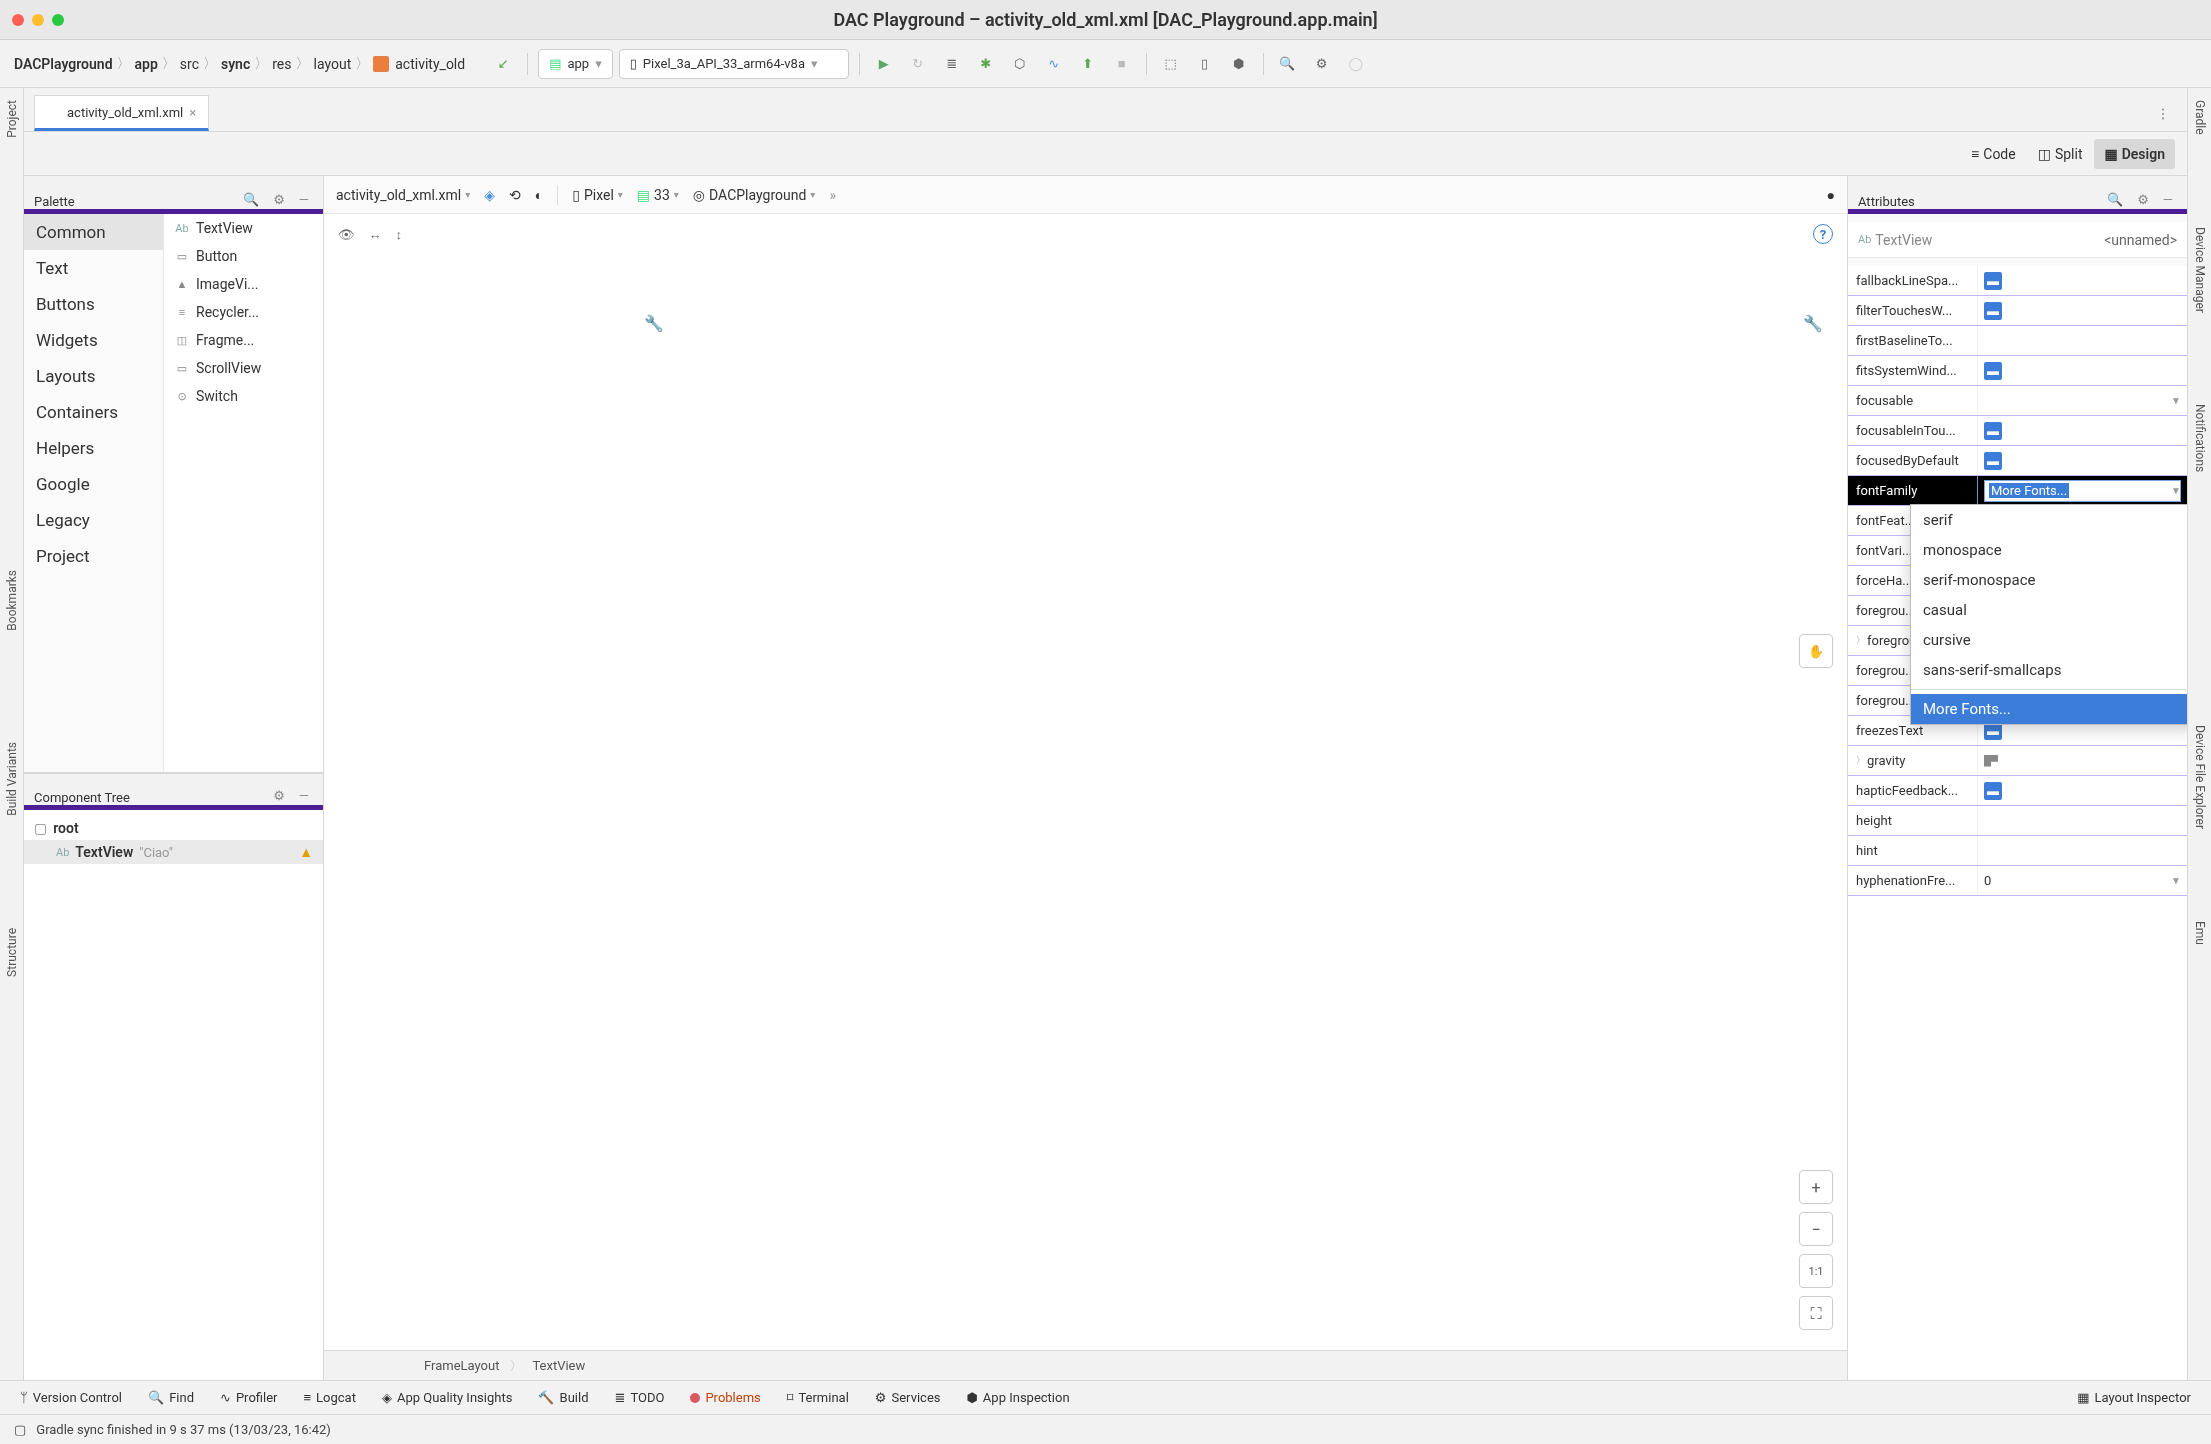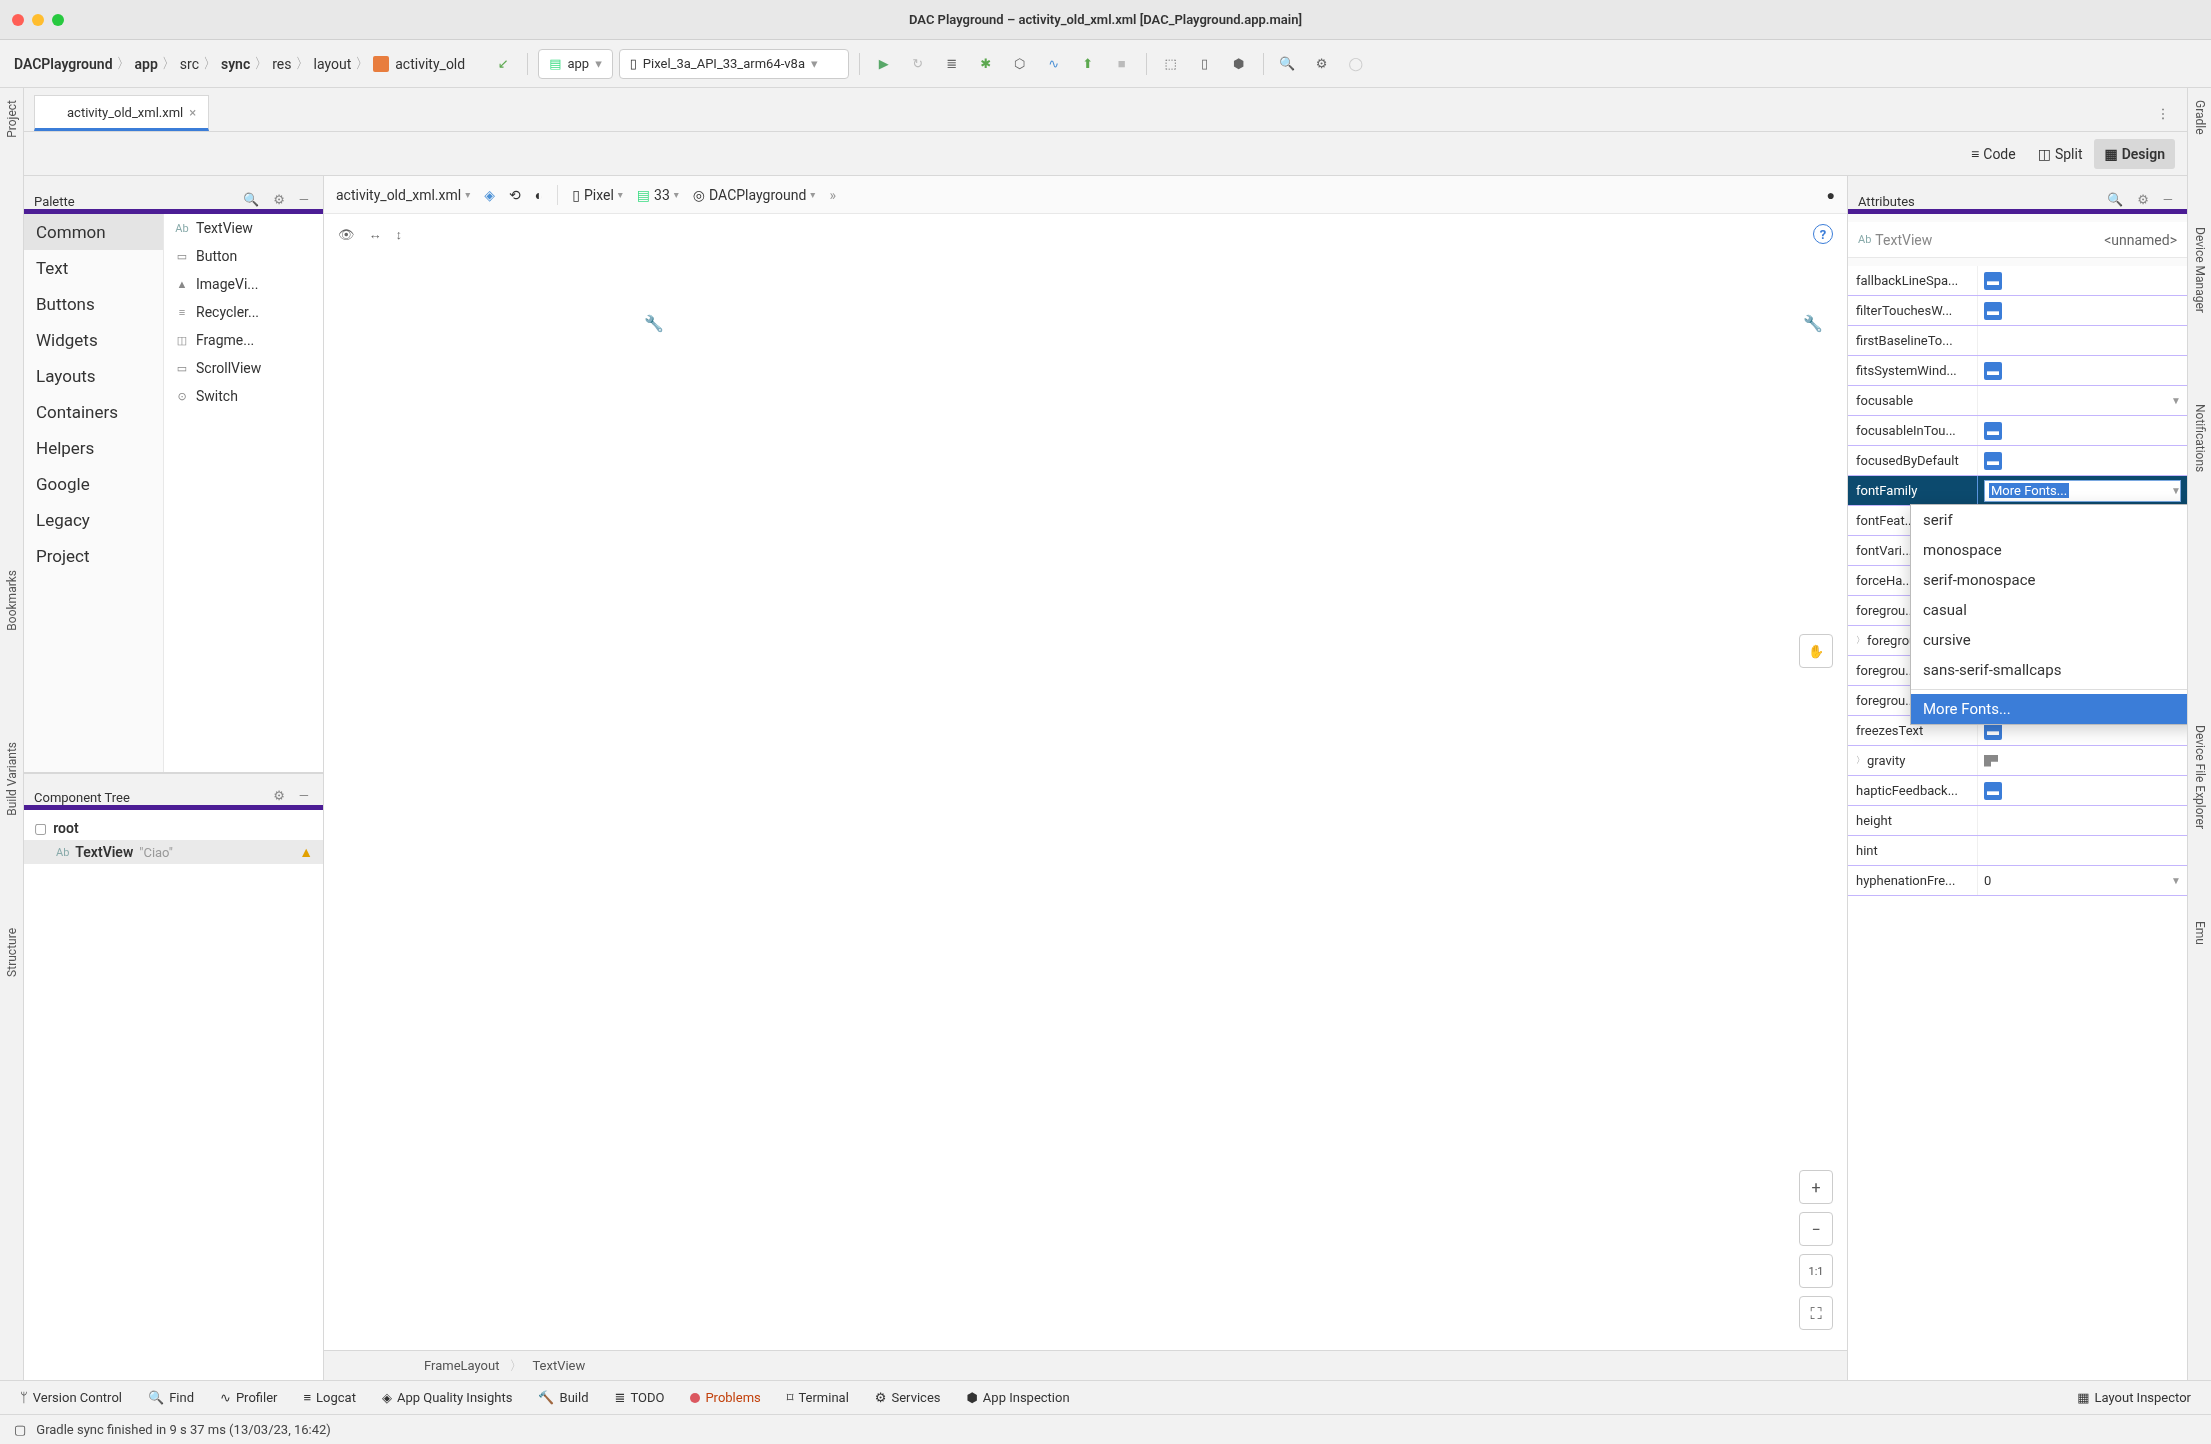--- a/index.html
+++ b/index.html
@@ -4,21 +4,21 @@
 <style>
 * { box-sizing: border-box; margin: 0; padding: 0; font-family: -apple-system, BlinkMacSystemFont, "Segoe UI", Roboto, sans-serif; }
 body { background: #f2f2f2; font-size: 13px; color: #333; overflow: hidden; }
 .window { width: 2211px; height: 1444px; display: flex; flex-direction: column; background: #f2f2f2; transform-origin: top left; }
 .titlebar { height: 40px; display: flex; align-items: center; padding: 0 12px; background: #e8e8e8; border-bottom: 1px solid #d0d0d0; position: relative; }
 .traffic { display: flex; gap: 8px; }
 .traffic span { width: 12px; height: 12px; border-radius: 50%; display: inline-block; }
 .tl-close { background: #ff5f56; }
 .tl-min { background: #ffbd2e; }
 .tl-max { background: #27c93f; }
-.window-title { position: absolute; left: 50%; transform: translateX(-50%); font-weight: 600; font-size: 13px; color: #333; }
+.window-title { position: absolute; left: 50%; transform: translateX(-50%); font-weight: 600; font-size: 18px; color: #333; }
 .toolbar { height: 48px; background: #f2f2f2; border-bottom: 1px solid #d8d8d8; display: flex; align-items: center; padding: 0 14px; gap: 6px; }
 .breadcrumb { display: flex; align-items: center; gap: 4px; font-size: 14px; flex: 0 0 auto; }
 .breadcrumb .cr { color: #999; }
 .breadcrumb .bb { font-weight: 600; }
 .breadcrumb .xmlicon { width: 16px; height: 16px; background: #e87d3e; border-radius: 2px; display: inline-block; margin-right: 2px; }
 .tool-spacer { width: 12px; }
 .tool-btn { width: 28px; height: 28px; display: flex; align-items: center; justify-content: center; color: #666; cursor: pointer; border-radius: 3px; }
 .run-config { height: 30px; border: 1px solid #ccc; border-radius: 4px; background: #fff; display: flex; align-items: center; padding: 0 10px; gap: 6px; font-size: 13px; }
 .run-config.device { min-width: 230px; }
 .greenbug { color: #5ca84f; }
@@ -72,21 +72,21 @@
 .pan-btn { position: absolute; right: 14px; top: 380px; width: 34px; height: 34px; border: 1px solid #ccc; border-radius: 4px; background: #fff; display: flex; align-items: center; justify-content: center; }
 .attrs-col { width: 340px; border-left: 1px solid #d8d8d8; display: flex; flex-direction: column; background: #fafafa; gap: 8px; }
 .attrs-class { height: 36px; display: flex; align-items: center; padding: 0 10px; border-bottom: 1px solid #e8e8e8; background: #fff; }
 .attrs-class .cname { color: #888; font-size: 14px; flex: 1; display: flex; align-items: center; gap: 4px; }
 .attrs-class .unnamed { color: #666; font-size: 14px; }
 .attrs-list { flex: 1; overflow: hidden; background: #fff; position: relative; }
 .attr-row { height: 30px; display: flex; align-items: center; border-bottom: 1px solid #c4b5fd; font-size: 13px; }
 .attr-row .aname { width: 130px; padding: 0 8px; white-space: nowrap; overflow: hidden; text-overflow: ellipsis; border-right: 1px solid #f0f0f0; height: 100%; display: flex; align-items: center; }
 .attr-row .aval { flex: 1; padding: 0 6px; display: flex; align-items: center; height: 100%; position: relative; }
 .attr-row .chevr { position: absolute; right: 6px; color: #999; font-size: 10px; }
-.attr-row.sel { background: #0c4a6e; color: #fff; }
+.attr-row.sel { background: #000000; color: #fff; }
 .attr-row.sel .aname { border-right-color: #5a95e0; }
 .bool-chip { width: 18px; height: 18px; background: #3b7dd8; border-radius: 2px; display: flex; align-items: center; justify-content: center; color: #fff; font-size: 12px; font-weight: bold; }
 .ff-combo { flex: 1; height: 22px; border: 1px solid #7aa8e0; background: #fff; display: flex; align-items: center; padding: 0 4px; color: #222; font-size: 13px; }
 .ff-combo .sel-text { background: #3b7dd8; color: #fff; padding: 0 2px; }
 .dropdown-pop { position: absolute; top: 238px; left: 62px; width: 290px; background: #fff; border: 1px solid #bbb; box-shadow: 0 4px 16px rgba(0,0,0,.2); z-index: 50; }
 .dropdown-pop .opt { padding: 6px 12px; font-size: 15px; cursor: pointer; }
 .dropdown-pop .sep { height: 1px; background: #ddd; margin: 4px 0; }
 .dropdown-pop .opt.sel { background: #3b7dd8; color: #fff; }
 .crumb-bar { height: 30px; border-top: 1px solid #d8d8d8; display: flex; align-items: center; padding: 0 100px; gap: 10px; font-size: 13px; color: #555; background: #f2f2f2; }
 .bottom-tools { height: 34px; border-top: 1px solid #d8d8d8; background: #f2f2f2; display: flex; align-items: center; padding: 0 20px; gap: 26px; font-size: 13px; }

